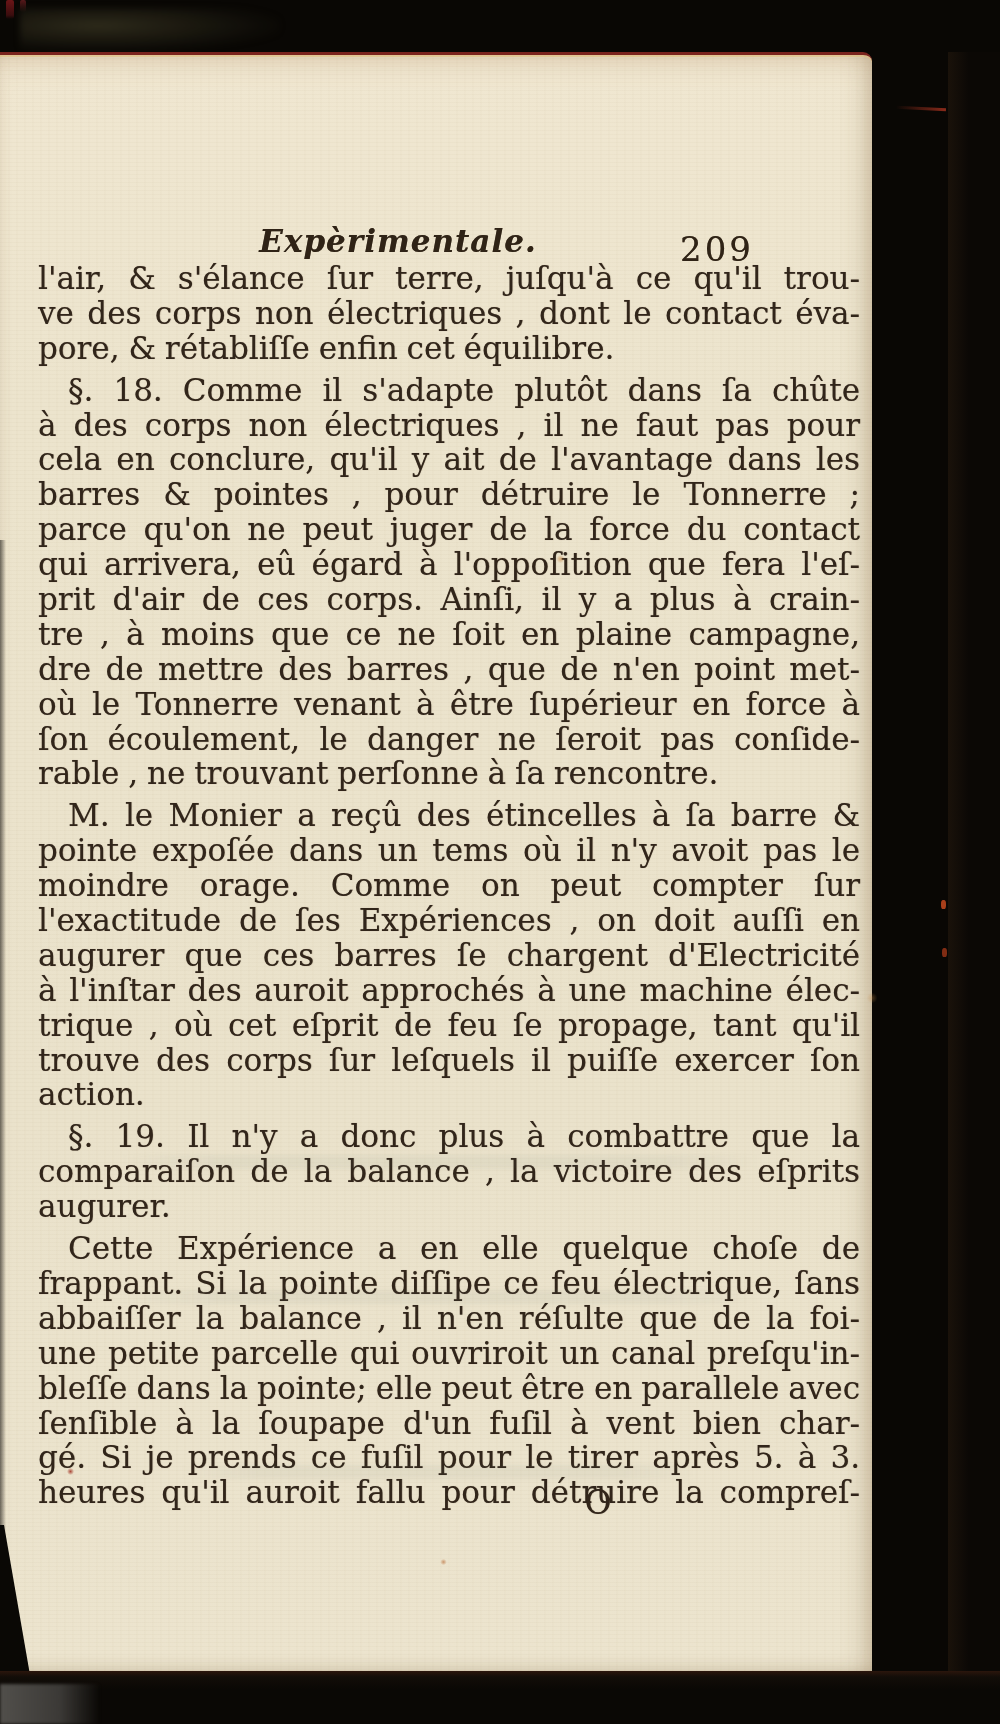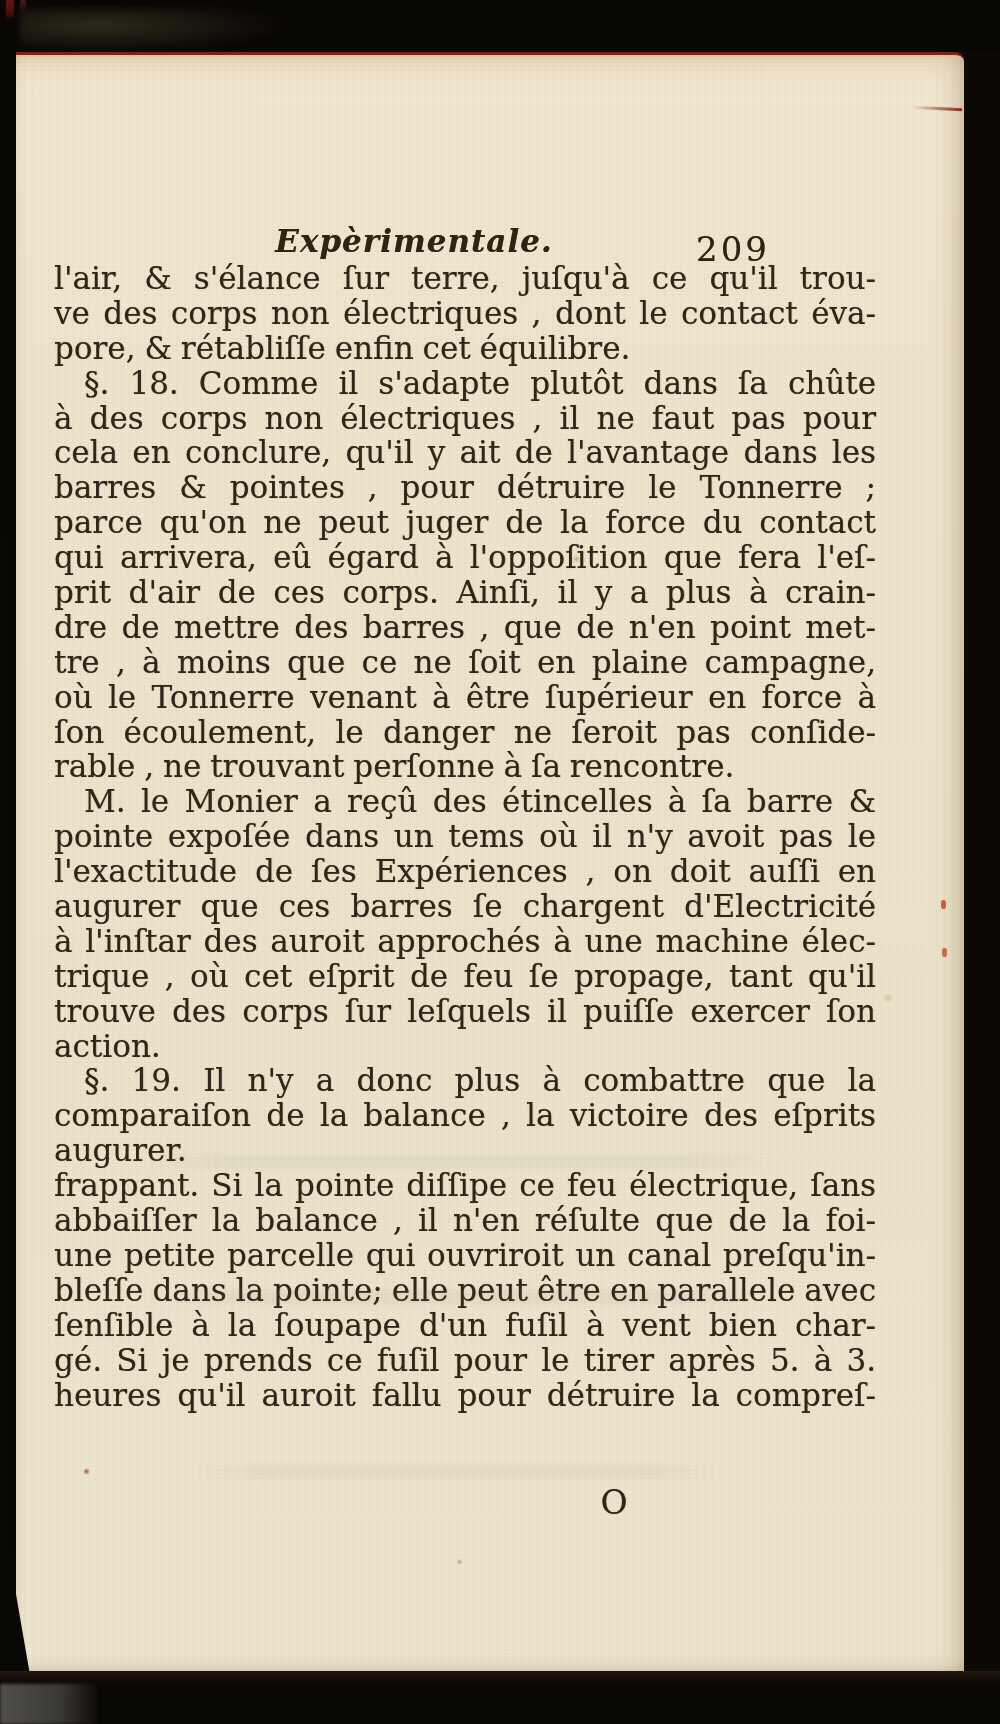--- a/index.html
+++ b/index.html
@@ -23,21 +23,21 @@
     background:linear-gradient(180deg,#2b160c 0,#120d08 6px,#0a0805 18px);}
   #bottomgrey{position:absolute;left:0;top:1684px;width:100px;height:40px;
     background:linear-gradient(90deg,#514f4b,#3b3936 60%,transparent);filter:blur(1.5px);}
   #leftwedge{position:absolute;left:0;top:1525px;width:30px;height:150px;background:#0a0805;
     clip-path:polygon(0 0,4px 0,30px 150px,0 150px);}
   #leftedge{position:absolute;left:0;top:540px;width:6px;height:1000px;
     background:linear-gradient(90deg,rgba(10,8,5,.55),transparent);}
 
   
   #paper{
-    position:absolute;left:16px;top:52px;width:948px;height:1620px;
+    position:absolute;left:0;top:52px;width:872px;height:1620px;
     background:
       repeating-linear-gradient(0deg, rgba(170,150,110,.05) 0 1px, transparent 1px 4px),
       repeating-linear-gradient(90deg, rgba(190,170,130,.04) 0 2px, transparent 2px 8px),
       linear-gradient(180deg,#f0e7d1 0%,#ece4cd 22%,#eae2cb 65%,#ece4ce 100%);
     border-top:3px solid #7a241e;
     border-radius:0 9px 3px 0;
     box-shadow:
       inset 0 2px 0 rgba(225,190,120,.55),
       inset -16px 0 24px -10px rgba(120,90,50,.28),
       inset 0 -12px 20px -12px rgba(110,80,45,.35),
@@ -69,21 +69,21 @@
   }
   #textblock{
     position:absolute;left:38px;top:206px;width:822px;
     color:#31251a;font-size:31px;line-height:34.9px;
     word-spacing:-1px;
     text-shadow:.3px .3px .7px rgba(55,38,20,.45);
   }
   .tline{height:34.9px;white-space:nowrap;text-align:justify;}
   .tline.just{white-space:normal;text-align:justify;text-align-last:justify;height:34.9px;overflow:visible;}
   .tline.endpara{white-space:normal;text-align:center;text-align-last:left;}
-  .tline.indent{text-indent:30px;}
+  .tline.indent{text-indent:30px;margin-top:7px;}
   #signature{
     position:absolute;left:578px;top:1428px;width:40px;
     font-size:33px;color:#31251a;text-align:center;
     text-shadow:.3px .3px .7px rgba(55,38,20,.45);
   }
 </style>
 </head>
 <body>
 
 <div id="stage">
@@ -105,36 +105,38 @@
         <div class="tline just">l'air, &amp; s'élance ſur terre, juſqu'à ce qu'il trou-</div>
         <div class="tline just">ve des corps non électriques , dont le contact éva-</div>
         <div class="tline endpara">pore, &amp; rétabliſſe enfin cet équilibre.</div>
         <div class="tline just indent">§. 18. Comme il s'adapte plutôt dans ſa chûte</div>
         <div class="tline just">à des corps non électriques , il ne faut pas pour</div>
         <div class="tline just">cela en conclure, qu'il y ait de l'avantage dans les</div>
         <div class="tline just">barres &amp; pointes , pour détruire le Tonnerre ;</div>
         <div class="tline just">parce qu'on ne peut juger de la force du contact</div>
         <div class="tline just">qui arrivera, eû égard à l'oppoſition que fera l'eſ-</div>
         <div class="tline just">prit d'air de ces corps. Ainſi, il y a plus à crain-</div>
+        <div class="tline just">tre , à moins que ce ne ſoit en plaine campagne,</div>
         <div class="tline just">dre de mettre des barres , que de n'en point met-</div>
-        <div class="tline just">tre , à moins que ce ne ſoit en plaine campagne,</div>
         <div class="tline just">où le Tonnerre venant à être ſupérieur en force à</div>
         <div class="tline just">ſon écoulement, le danger ne ſeroit pas conſide-</div>
         <div class="tline endpara">rable , ne trouvant perſonne à ſa rencontre.</div>
         <div class="tline just indent">M. le Monier a reçû des étincelles à ſa barre &amp;</div>
         <div class="tline just">pointe expoſée dans un tems où il n'y avoit pas le</div>
+        <div class="tline just">moindre orage. Comme on peut compter ſur</div>
         <div class="tline just">l'exactitude de ſes Expériences , on doit auſſi en</div>
         <div class="tline just">augurer que ces barres ſe chargent d'Electricité</div>
         <div class="tline just">à l'inſtar des auroit approchés à une machine élec-</div>
         <div class="tline just">trique , où cet eſprit de feu ſe propage, tant qu'il</div>
         <div class="tline just">trouve des corps ſur leſquels il puiſſe exercer ſon</div>
         <div class="tline endpara">action.</div>
         <div class="tline just indent">§. 19. Il n'y a donc plus à combattre que la</div>
         <div class="tline just">comparaiſon de la balance , la victoire des eſprits</div>
         <div class="tline endpara">augurer.</div>
+        <div class="tline just indent">Cette Expérience a en elle quelque choſe de</div>
         <div class="tline just">frappant. Si la pointe diſſipe ce feu électrique, ſans</div>
         <div class="tline just">abbaiſſer la balance , il n'en réſulte que de la foi-</div>
         <div class="tline just">une petite parcelle qui ouvriroit un canal preſqu'in-</div>
         <div class="tline just">bleſſe dans la pointe; elle peut être en parallele avec</div>
         <div class="tline just">ſenſible à la ſoupape d'un fuſil à vent bien char-</div>
         <div class="tline just">gé. Si je prends ce fuſil pour le tirer après 5. à 3.</div>
         <div class="tline just">heures qu'il auroit fallu pour détruire la compreſ-</div>
       </div>
 
     <div id="signature">O</div>

